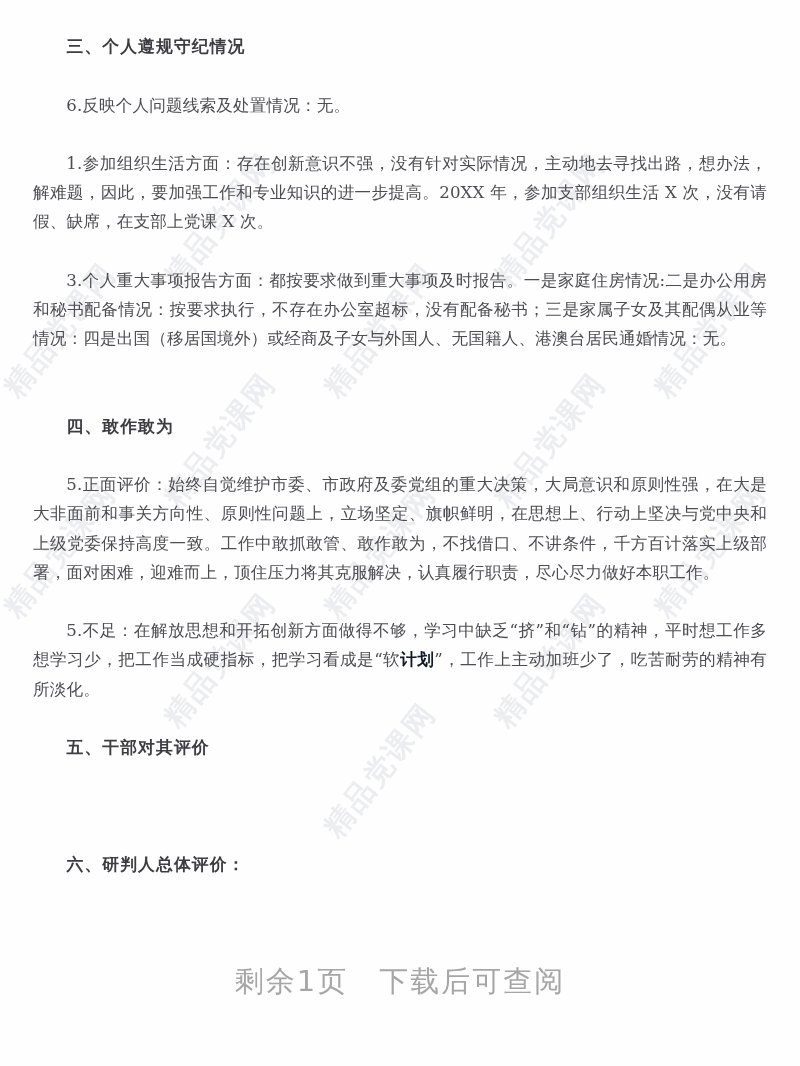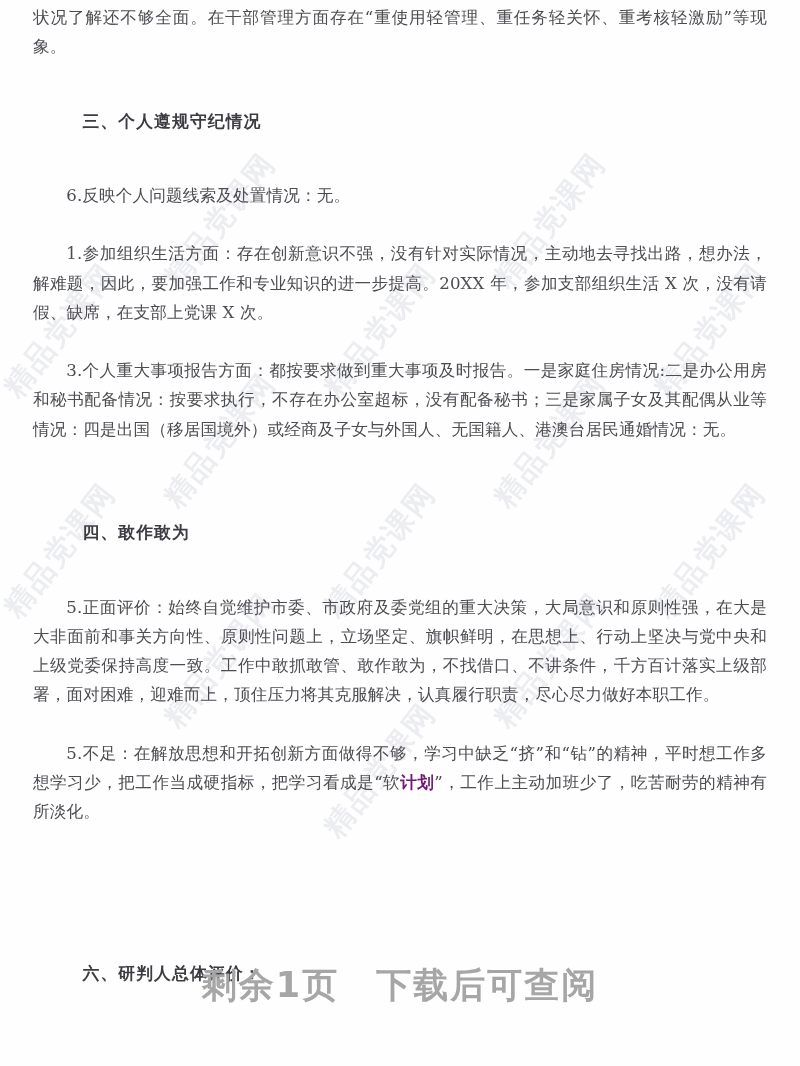--- a/index.html
+++ b/index.html
@@ -62,45 +62,45 @@
   .para.indent {
     text-indent: 2em;
   }
   .para.cont {
     text-indent: 0;
   }
   .spacer {
     height: 29.2px;
   }
   .heading {
-    margin: 16px;
+    margin: 0;
     color: #3c3c42;
     font-size: 16.8px;
     line-height: 29.2px;
     font-weight: 700;
     text-indent: 2em;
     letter-spacing: 1.1px;
     font-family: "DejaVu Serif", "Liberation Serif", serif;
   }
   .strongspan {
     font-weight: 700;
-    color: #701a75;
+    color: #0f172a;
   }
 
   
   .footer-notice {
     position: absolute;
     left: 0;
     right: 0;
     top: 962px;
     z-index: 4;
     text-align: center;
     color: #a6a6a6;
-    font-size: 35px;
-    font-weight: 700;
+    font-size: 29px;
+    font-weight: 400;
     letter-spacing: 2px;
     font-family: "DejaVu Sans", "Liberation Sans", sans-serif;
     white-space: pre;
   }
 </style>
 </head>
 <body>
 
 <div class="page">
 
@@ -115,21 +115,20 @@
     <div class="wm" style="left:630px; top:310px;">精品党课网</div>
     <div class="wm" style="left:300px; top:530px;">精品党课网</div>
     <div class="wm" style="left:630px; top:530px;">精品党课网</div>
     <div class="wm" style="left:300px; top:750px;">精品党课网</div>
     <div class="wm" style="left:-20px; top:310px;">精品党课网</div>
     <div class="wm" style="left:-20px; top:530px;">精品党课网</div>
   </div>
 
   <div class="doc-body">
 
-    <p class="para cont">状况了解还不够全面。在干部管理方面存在“重使用轻管理、重任务轻关怀、重考核轻激励”等现象。</p>
 
     <div class="spacer"></div>
 
     <p class="heading">三、个人遵规守纪情况</p>
 
     <div class="spacer"></div>
 
     <p class="para indent">6.反映个人问题线索及处置情况：无。</p>
 
     <div class="spacer"></div>
@@ -152,20 +151,21 @@
     <p class="para indent">5.正面评价：始终自觉维护市委、市政府及委党组的重大决策，大局意识和原则性强，在大是大非面前和事关方向性、原则性问题上，立场坚定、旗帜鲜明，在思想上、行动上坚决与党中央和上级党委保持高度一致。工作中敢抓敢管、敢作敢为，不找借口、不讲条件，千方百计落实上级部署，面对困难，迎难而上，顶住压力将其克服解决，认真履行职责，尽心尽力做好本职工作。</p>
 
     <div class="spacer"></div>
 
     <p class="para indent">
       <span>5.不足：在解放思想和开拓创新方面做得不够，学习中缺乏“挤”和“钻”的精神，平时想工作多想学习少，把工作当成硬指标，把学习看成是“软</span><span class="strongspan">计划</span><span>”，工作上主动加班少了，吃苦耐劳的精神有所淡化。</span>
     </p>
 
     <div class="spacer"></div>
 
+    <p class="heading">五、干部对其评价</p>
 
     <div class="spacer"></div>
 
 
     <div class="spacer"></div>
 
 
     <div class="spacer"></div>
 
     <p class="heading">六、研判人总体评价：</p>

